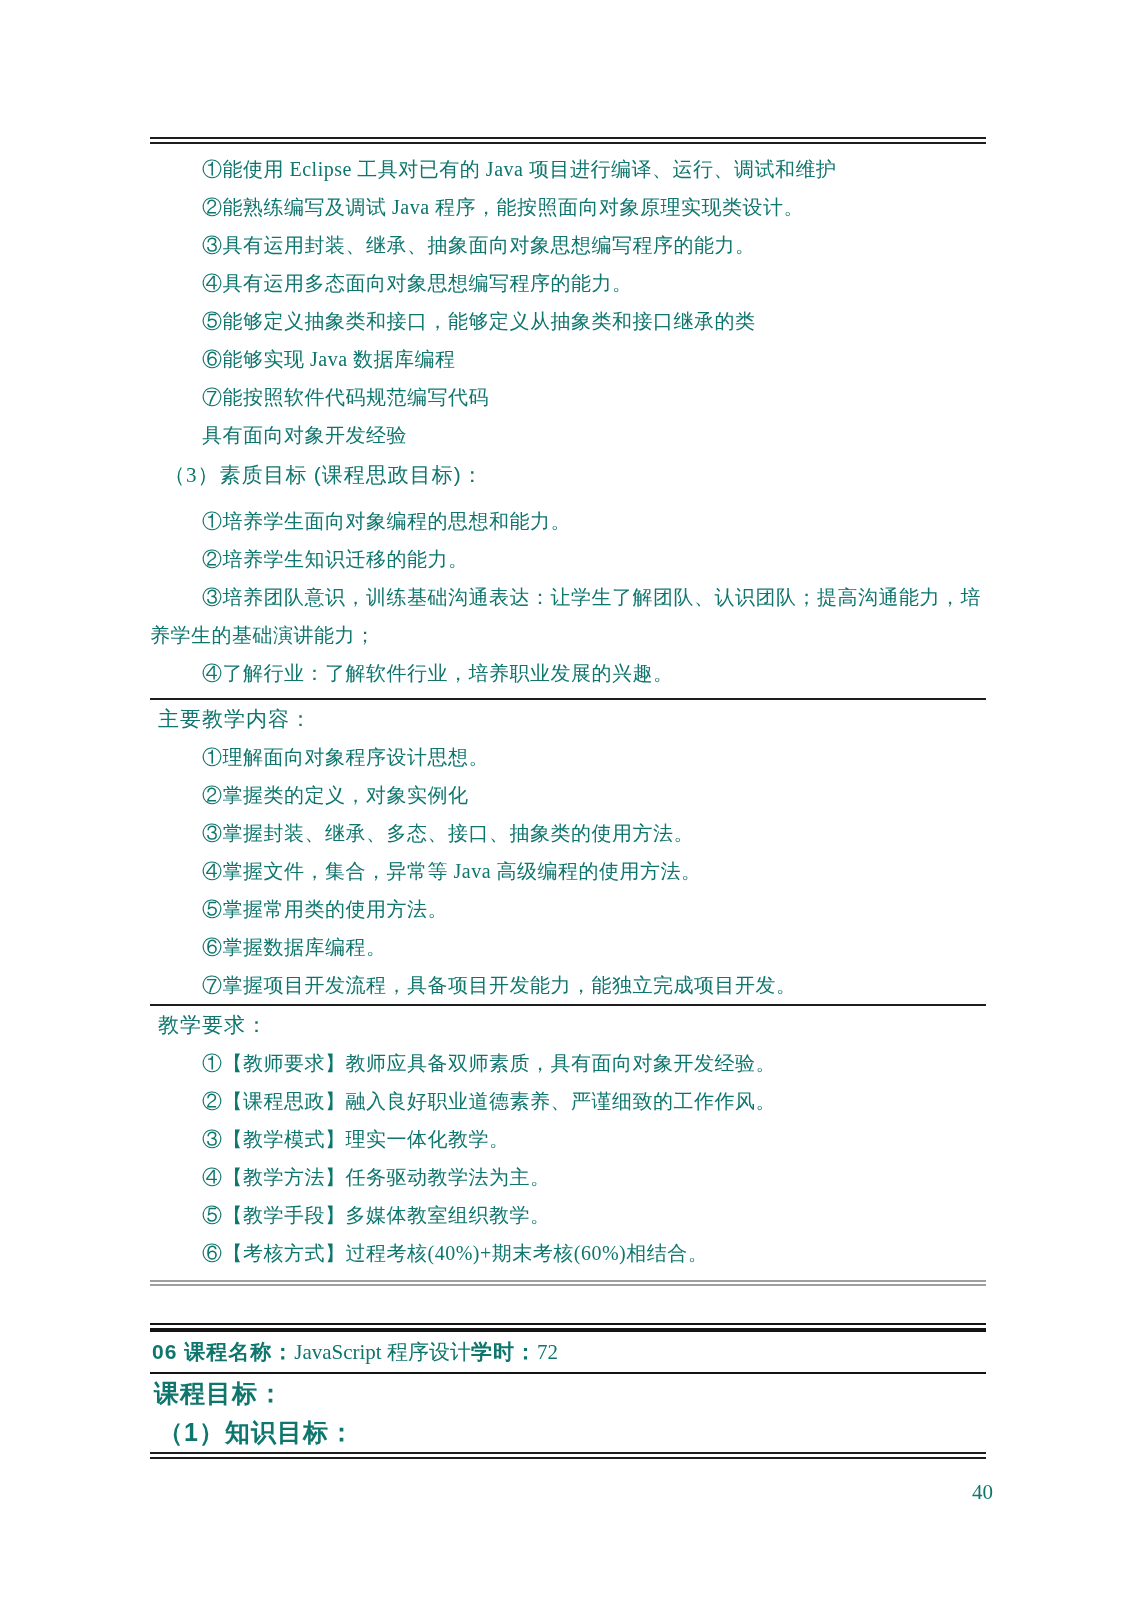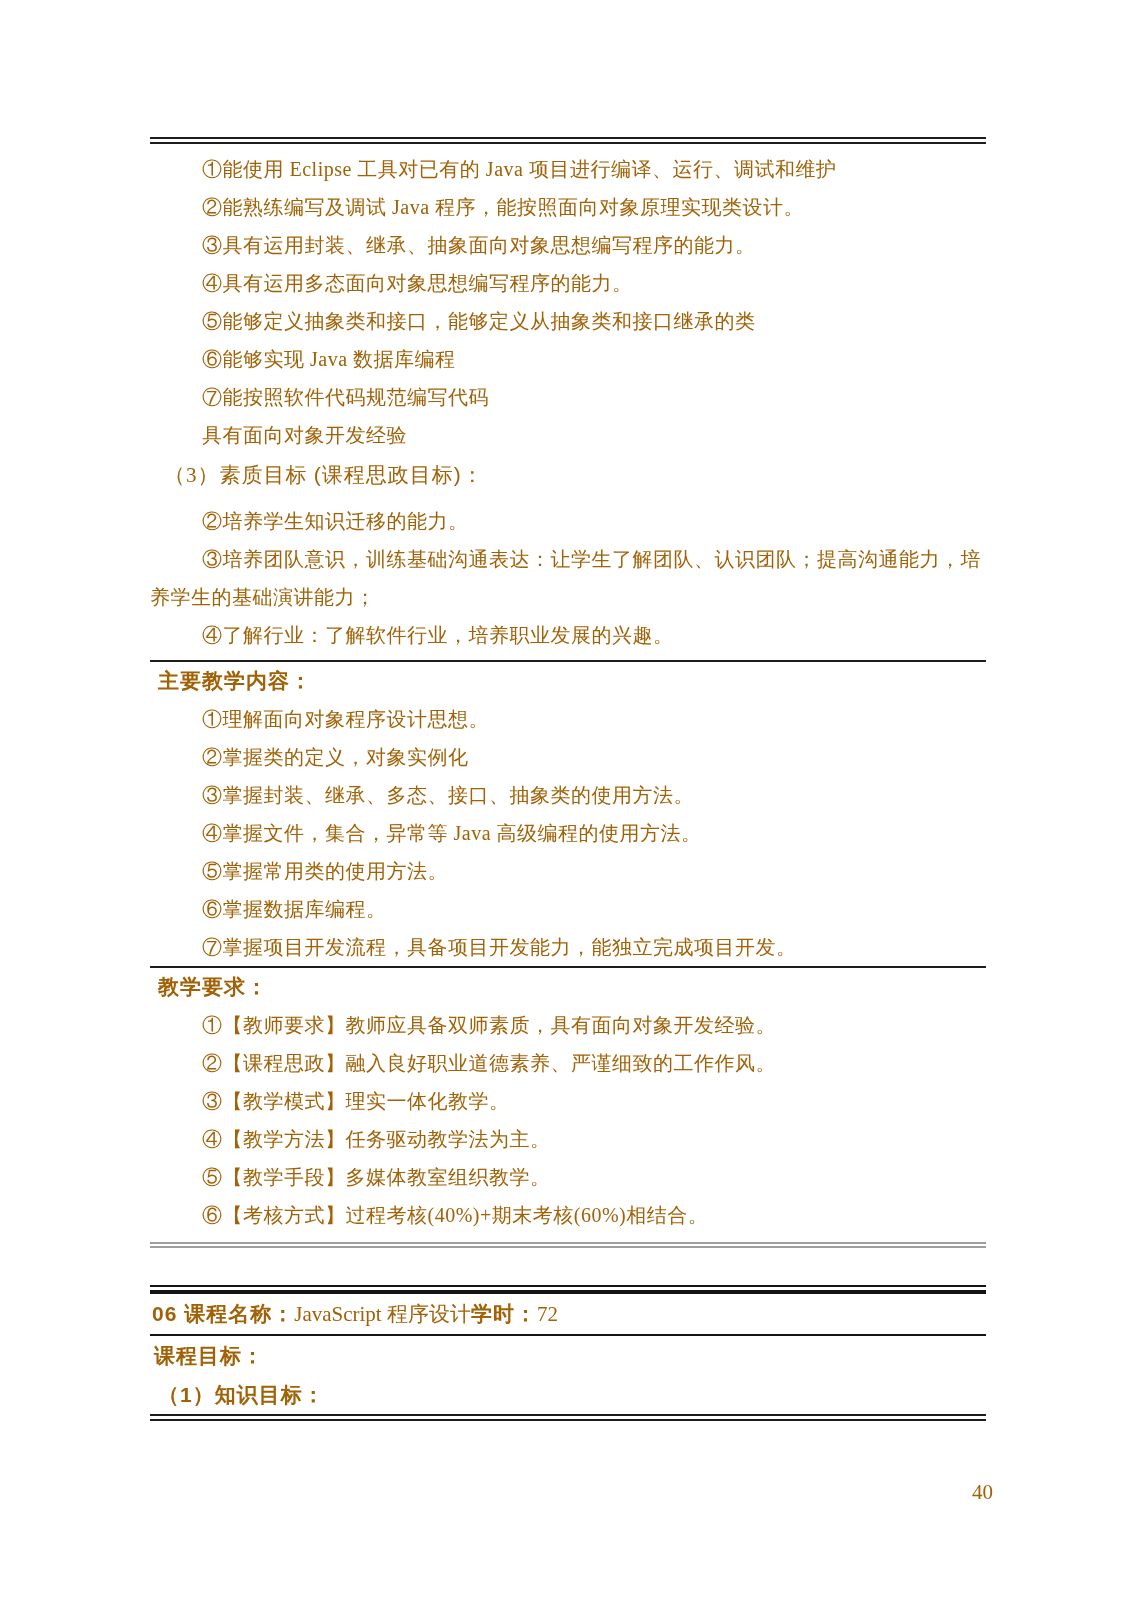--- a/index.html
+++ b/index.html
@@ -2,21 +2,21 @@
 <html><head>
 <meta charset="utf-8">
 <style>
   html, body { margin: 0; padding: 0; background: #ffffff; }
   .page {
     position: relative;
     width: 1131px;
     height: 1500px;
     background: #ffffff;
     font-family: "Liberation Serif", "DejaVu Serif", serif;
-    color: #a16207;
+    color: #0f766e;
     overflow: hidden;
   }
   .content {
     position: absolute;
     left: 150px;
     top: 137px;
     width: 836px;
   }
   
   .rule-double-dark {
@@ -41,21 +41,21 @@
     margin: 0;
     font-size: 20px;
     line-height: 38px;
     text-indent: 52px;
     letter-spacing: 0.5px;
   }
   .blk1 { padding-top: 6px; }
   
   .sec-head {
     font-family: "Liberation Sans", "DejaVu Sans", sans-serif;
-    font-weight: bold;
+    font-weight: normal;
     font-size: 21px;
     line-height: 38px;
     margin: 0;
     padding-left: 8px;
     letter-spacing: 1px;
   }
   .quality-head {
     font-weight: normal;
     font-size: 21px;
     line-height: 40px;
@@ -79,21 +79,21 @@
   }
   .bold-heiti {
     font-family: "Liberation Sans", "DejaVu Sans", sans-serif;
     font-weight: bold;
     letter-spacing: 1px;
   }
   .course-name { font-weight: normal; }
   .goal-row {
     font-family: "Liberation Sans", "DejaVu Sans", sans-serif;
     font-weight: bold;
-    font-size: 21px;
+    font-size: 25px;
     line-height: 39px;
     padding-left: 4px;
     letter-spacing: 1px;
     margin: 0;
   }
   .goal-row.knowledge { padding-left: 8px; }
   .pageno {
     position: absolute;
     left: 972px;
     top: 1480px;
@@ -114,20 +114,21 @@
       <p class="item">③具有运用封装、继承、抽象面向对象思想编写程序的能力。</p>
       <p class="item">④具有运用多态面向对象思想编写程序的能力。</p>
       <p class="item">⑤能够定义抽象类和接口，能够定义从抽象类和接口继承的类</p>
       <p class="item">⑥能够实现 Java 数据库编程</p>
       <p class="item">⑦能按照软件代码规范编写代码</p>
       <p class="item">具有面向对象开发经验</p>
     </div>
 
     <div>
       <p class="quality-head"><span>（3）素质目标 </span><span class="heiti">(课程思政目标)</span><span class="heiti">：</span></p>
+      <p class="item">①培养学生面向对象编程的思想和能力。</p>
       <p class="item">②培养学生知识迁移的能力。</p>
       <p class="item">③培养团队意识，训练基础沟通表达：让学生了解团队、认识团队；提高沟通能力，培养学生的基础演讲能力；</p>
       <p class="item">④了解行业：了解软件行业，培养职业发展的兴趣。</p>
     </div>
 
     <div class="rule-single" style="margin-top:6px;"></div>
     <div>
       <p class="sec-head">主要教学内容：</p>
       <p class="item">①理解面向对象程序设计思想。</p>
       <p class="item">②掌握类的定义，对象实例化</p>

